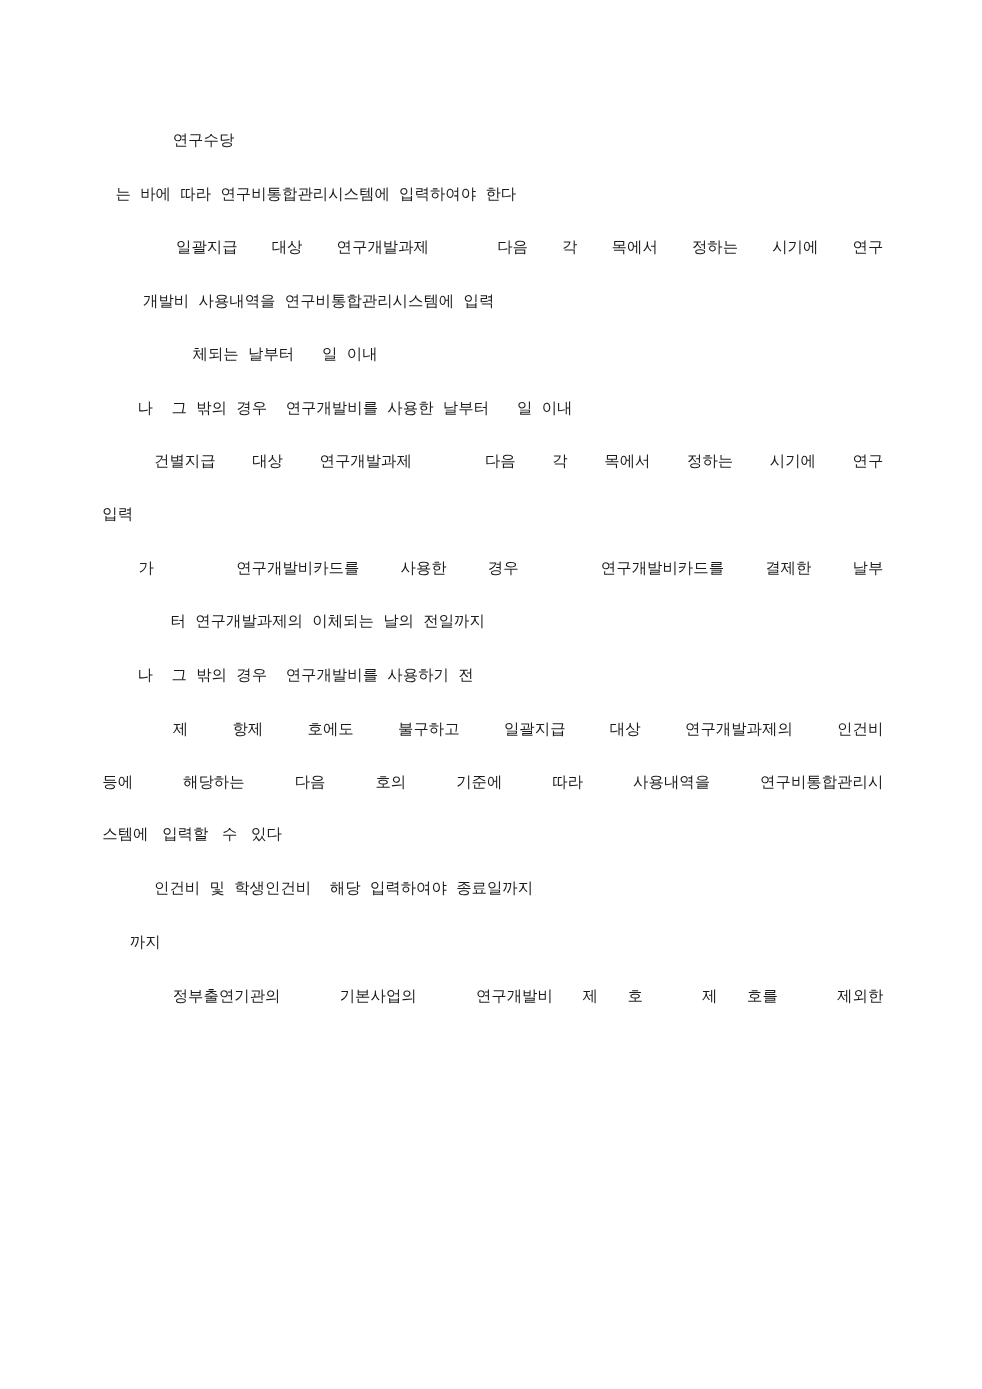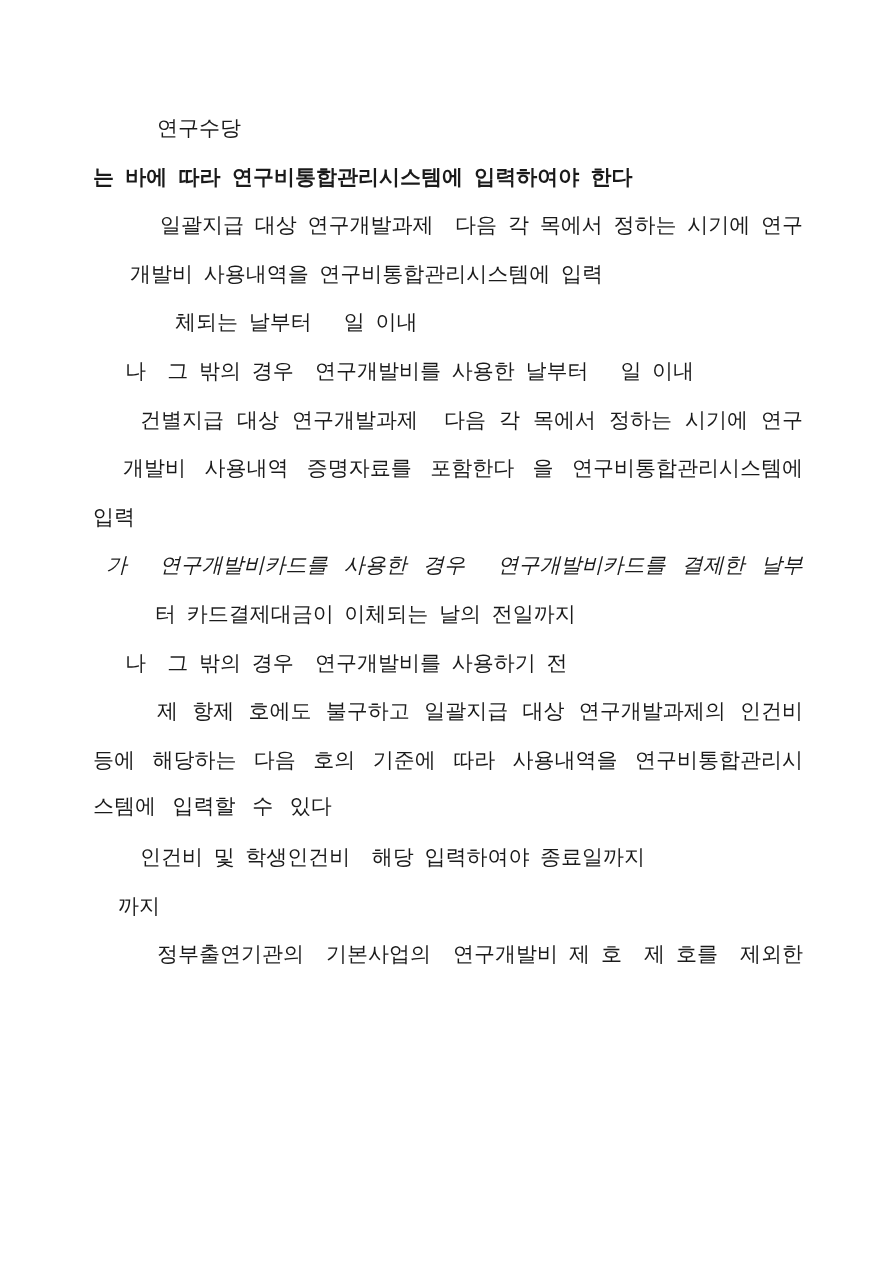--- a/index.html
+++ b/index.html
@@ -16,48 +16,47 @@
     color: #1a1a1a;
     overflow: hidden;
   }
   .textblock {
     position: absolute;
     left: 93px;
     top: 104px;
     width: 710px;
   }
   .line {
-    font-size: 21px;
+    font-size: 14px;
     height: 48.6px;
     line-height: 48.6px;
     white-space: pre-wrap;
     word-spacing: 4px;
     text-align: left;
   }
   .line.fill {
     text-align: justify;
     text-align-last: justify;
   }
 </style>
 </head>
 <body>
 
 <div class="page" style="background: rgb(255, 255, 255); color: rgb(26, 26, 26);">
   <div class="textblock">
       <div class="line" style="margin-left: 64px;">연구수당</div>
-      <div class="line" style="margin-left: 0px; font-weight: bold;">는 바에 따라 연구비통합관리시스템에 입력하여야 한다</div>
+      <div class="line" style="margin-left: 12px;">는 바에 따라 연구비통합관리시스템에 입력하여야 한다</div>
       <div class="line fill" style="margin-left: 67px;">일괄지급 대상 연구개발과제  다음 각 목에서 정하는 시기에 연구</div>
       <div class="line" style="margin-left: 37px;">개발비 사용내역을 연구비통합관리시스템에 입력</div>
       <div class="line" style="margin-left: 82px;">체되는 날부터   일 이내</div>
       <div class="line" style="margin-left: 32px;">나  그 밖의 경우  연구개발비를 사용한 날부터   일 이내</div>
       <div class="line fill" style="margin-left: 47px;">건별지급 대상 연구개발과제  다음 각 목에서 정하는 시기에 연구</div>
-      <div class="line fill" style="margin-left: 30px;">개발비 사용내역 증명자료를 포함한다 을 연구비통합관리시스템에</div>
       <div class="line" style="margin-left: 0px;">입력</div>
-      <div class="line fill" style="margin-left: 13px; font-style: italic;">가  연구개발비카드를 사용한 경우  연구개발비카드를 결제한 날부</div>
-      <div class="line" style="margin-left: 62px;">터 카드결제대금이 이체되는 날의 전일까지</div>
+      <div class="line fill" style="margin-left: 33px;">가  연구개발비카드를 사용한 경우  연구개발비카드를 결제한 날부</div>
+      <div class="line" style="margin-left: 62px;">터 연구개발과제의 이체되는 날의 전일까지</div>
       <div class="line" style="margin-left: 32px;">나  그 밖의 경우  연구개발비를 사용하기 전</div>
       <div class="line fill" style="margin-left: 64px;">제 항제 호에도 불구하고 일괄지급 대상 연구개발과제의 인건비</div>
       <div class="line fill" style="margin-left: 0px;">등에 해당하는 다음 호의 기준에 따라 사용내역을 연구비통합관리시</div>
       <div class="line" style="margin-left: 0px; font-family: Liberation Mono, monospace;">스템에 입력할 수 있다</div>
       <div class="line" style="margin-left: 47px;">인건비 및 학생인건비  해당 입력하여야 종료일까지</div>
       <div class="line" style="margin-left: 25px;">까지</div>
       <div class="line fill" style="margin-left: 64px;">정부출연기관의  기본사업의  연구개발비 제 호  제 호를  제외한</div>
     </div>
 </div>
 

